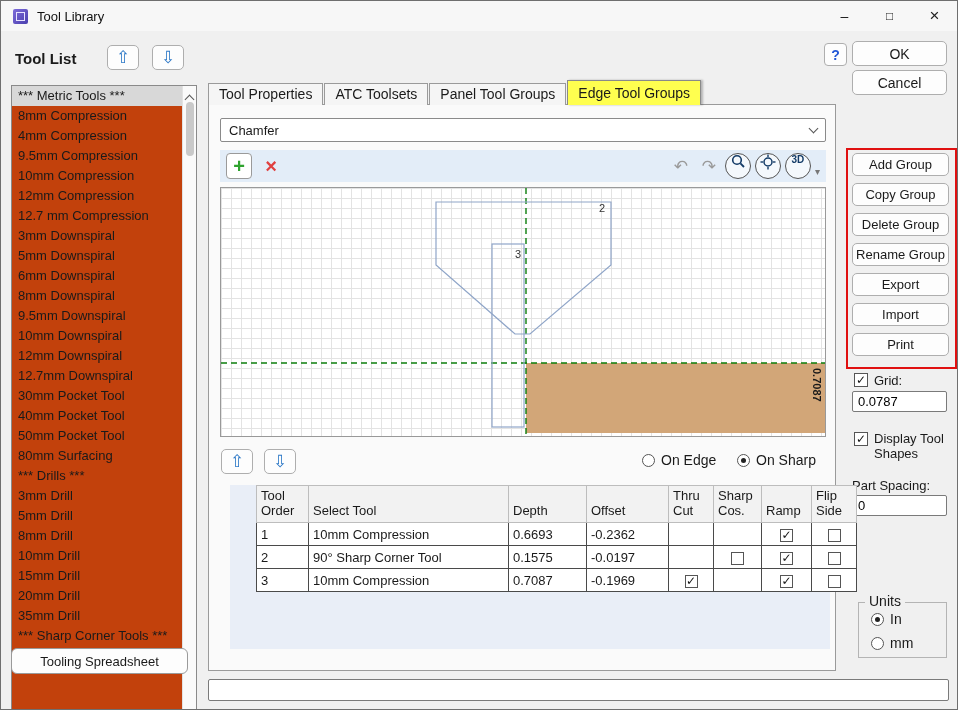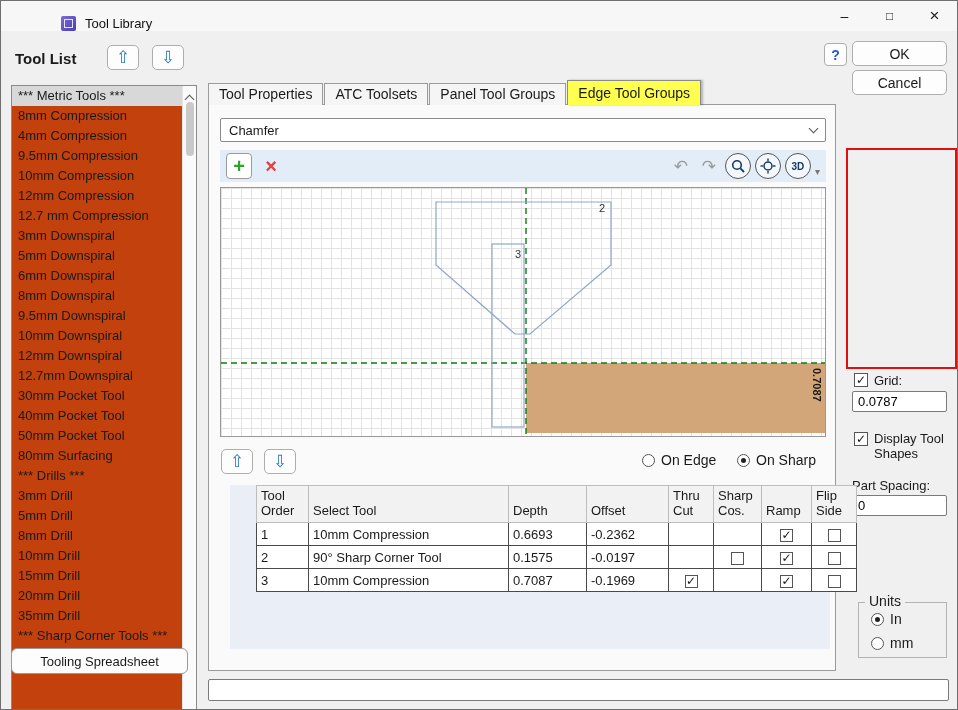--- a/index.html
+++ b/index.html
@@ -1,21 +1,21 @@
 <!DOCTYPE html>
 <html><head>
 <meta charset="utf-8">
 <style>
   * { margin:0; padding:0; box-sizing:border-box; }
   html,body { background:#cfcfcf; }
   body { font-family:"Liberation Sans","DejaVu Sans",sans-serif; font-size:13px; color:#1a1a1a; }
   .window { position:relative; width:958px; height:710px; background:#f0f0f0; border:1px solid #6f6f6f; overflow:hidden; }
 
   
-  .titlebar { position:absolute; left:0; top:0; width:100%; height:30px; background:#f7f7f7; display:flex; align-items:flex-end;padding-left:48px; }
+  .titlebar { position:absolute; left:0; top:0; width:100%; height:30px; background:#f7f7f7; display:flex; align-items:center; }
   .app-icon { width:15px; height:15px; margin-left:12px; background:linear-gradient(135deg,#7d6bd9,#4a3fae); border-radius:2px; position:relative; }
   .app-icon::after { content:""; position:absolute; inset:3px; border:1px solid #e8e4ff; }
   .title-text { margin-left:9px; font-size:13px; color:#111; }
   .win-controls { margin-left:auto; display:flex; height:100%; }
   .win-btn { width:45px; height:100%; display:flex; align-items:center; justify-content:center; font-size:14px; color:#222; }
   .win-btn.max { font-size:12px; }
   .win-btn.close { font-size:17px; }
 
   
   .btn { display:flex; align-items:center; justify-content:center; background:#fdfdfd; border:1px solid #aeaeae; border-radius:5px; font-family:inherit; font-size:13px; color:#1a1a1a; cursor:default; }
@@ -47,21 +47,21 @@
   .combo { position:absolute; left:11px; top:13px; width:606px; height:24px; background:#fff; border:1px solid #8a8a8a; border-radius:2px; display:flex; align-items:center; padding:0 8px; font-size:13px; }
   .combo .chev { margin-left:auto; margin-top:-3px; }
 
   
   .gtoolbar { position:absolute; left:11px; top:45px; width:606px; height:32px; background:#e3edf8; display:flex; align-items:center; padding:0 6px; }
   .tb-btn { width:26px; height:26px; display:flex; align-items:center; justify-content:center; border-radius:4px; }
   .tb-add { border:1px solid #9a9a9a; background:#fff; color:#2fa32f; font-size:20px; font-weight:bold; line-height:1; }
   .tb-del { color:#e04040; font-size:20px; font-weight:bold; margin-left:6px; }
   .tb-right { margin-left:auto; display:flex; align-items:center; gap:4px; }
   .tb-undo,.tb-redo { color:#9a9a9a; font-size:17px; width:24px; text-align:center; }
-  .round-btn { width:26px; height:26px; border:1px solid #555; border-radius:50%; background:#f4f8fc; display:flex; align-items:center; justify-content:center; }
+  .round-btn { width:26px; height:26px; border:1px solid #555; border-radius:50%; background:#f4f8fc; display:flex; align-items:flex-start; justify-content:center; }
   .threed-label { font-size:10px; font-weight:bold; color:#123a66; }
   .overflow-arrow { color:#777; font-size:10px; align-self:flex-end; margin-bottom:2px; }
 
   
   .graphics { position:absolute; left:11px; top:82px; width:606px; height:250px; border:1px solid #999; background:#fff;
     background-image:linear-gradient(to right,#e3e3e3 1px,transparent 1px),linear-gradient(to bottom,#e3e3e3 1px,transparent 1px);
     background-size:10px 10px; }
   .graphics svg { position:absolute; left:0; top:0; }
 
   
@@ -296,20 +296,29 @@
           </tbody>
       </table>
     </div>
   </div>
 
   <button class="btn help-btn">?</button>
   <button class="btn ok-btn">OK</button>
   <button class="btn cancel-btn">Cancel</button>
 
   <div class="red-box"></div>
+  <div class="group-btns">
+      <button class="btn group-btn">Add Group</button>
+      <button class="btn group-btn">Copy Group</button>
+      <button class="btn group-btn">Delete Group</button>
+      <button class="btn group-btn">Rename Group</button>
+      <button class="btn group-btn">Export</button>
+      <button class="btn group-btn">Import</button>
+      <button class="btn group-btn">Print</button>
+    </div>
 
   <div class="check-row grid-check">
     <span class="cbx2">✓</span>
     <span class="check-label">Grid:</span>
   </div>
   <input class="text-input grid-input" value="0.0787" style="">
 
   <div class="check-row display-check">
     <span class="cbx2">✓</span>
     <span class="check-label display-label">Display Tool Shapes</span>

